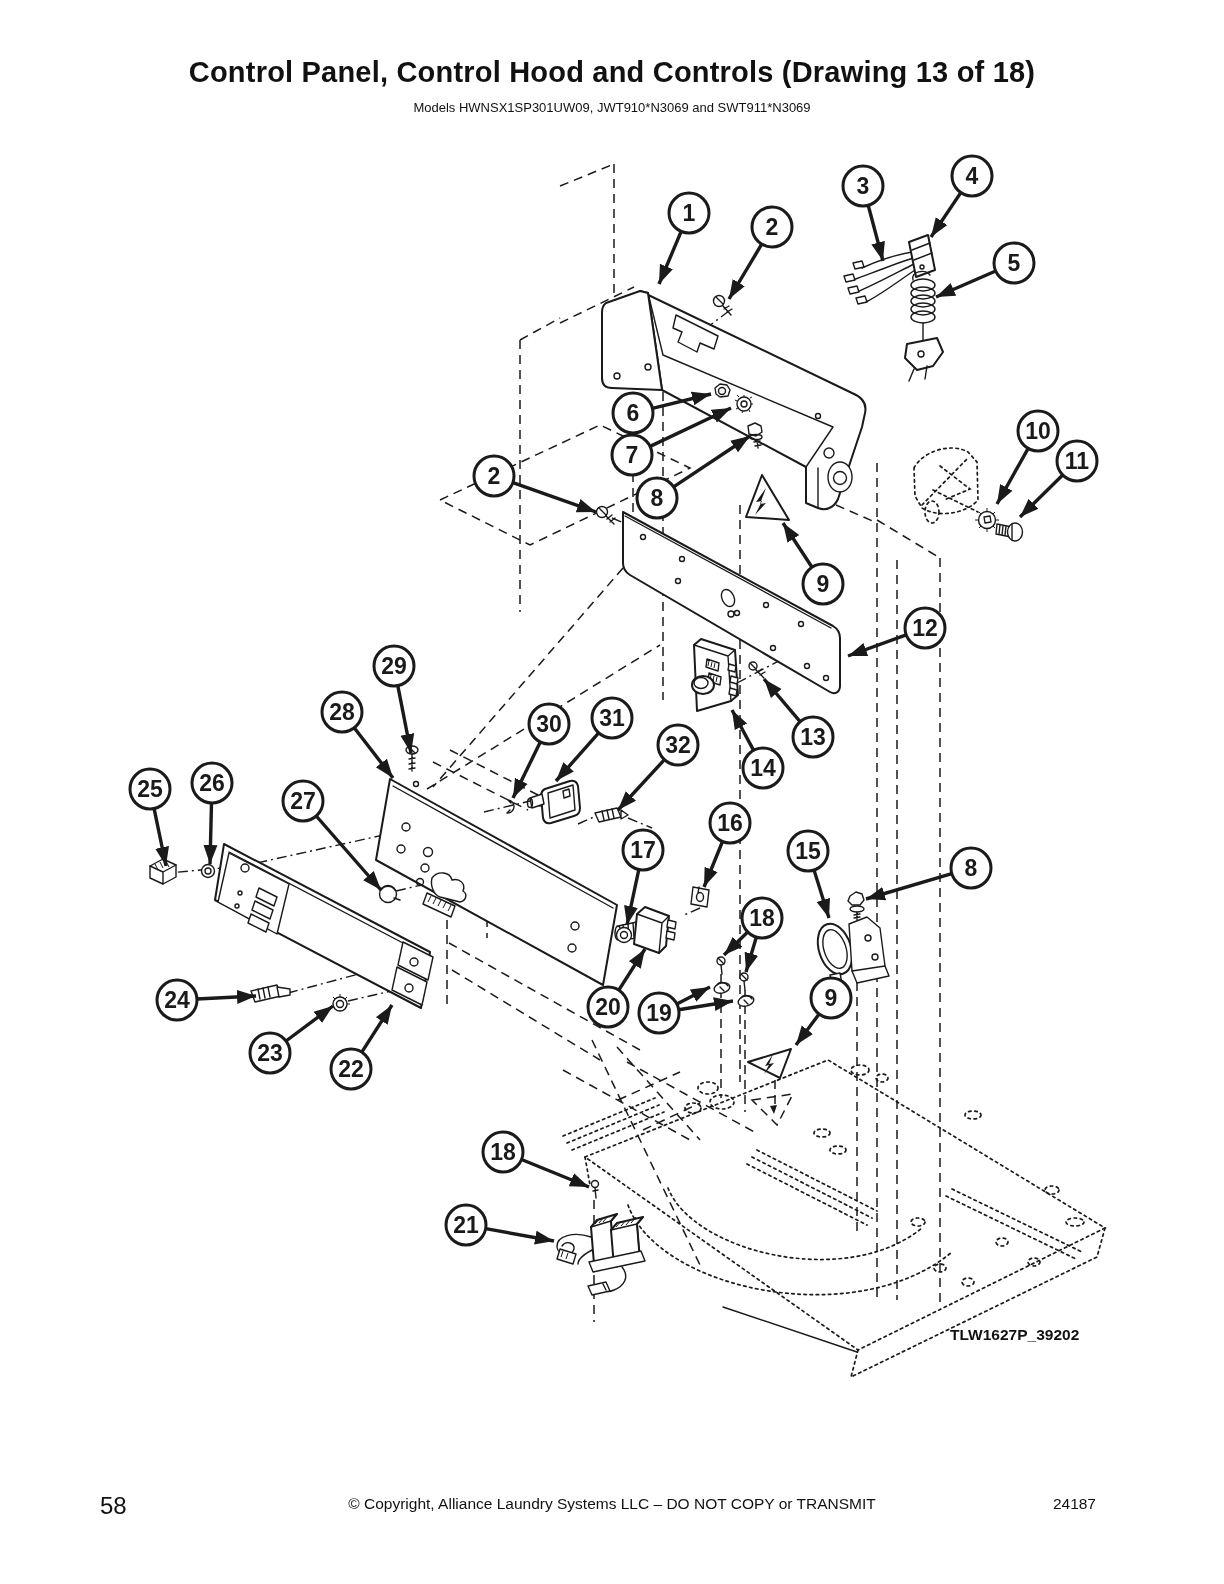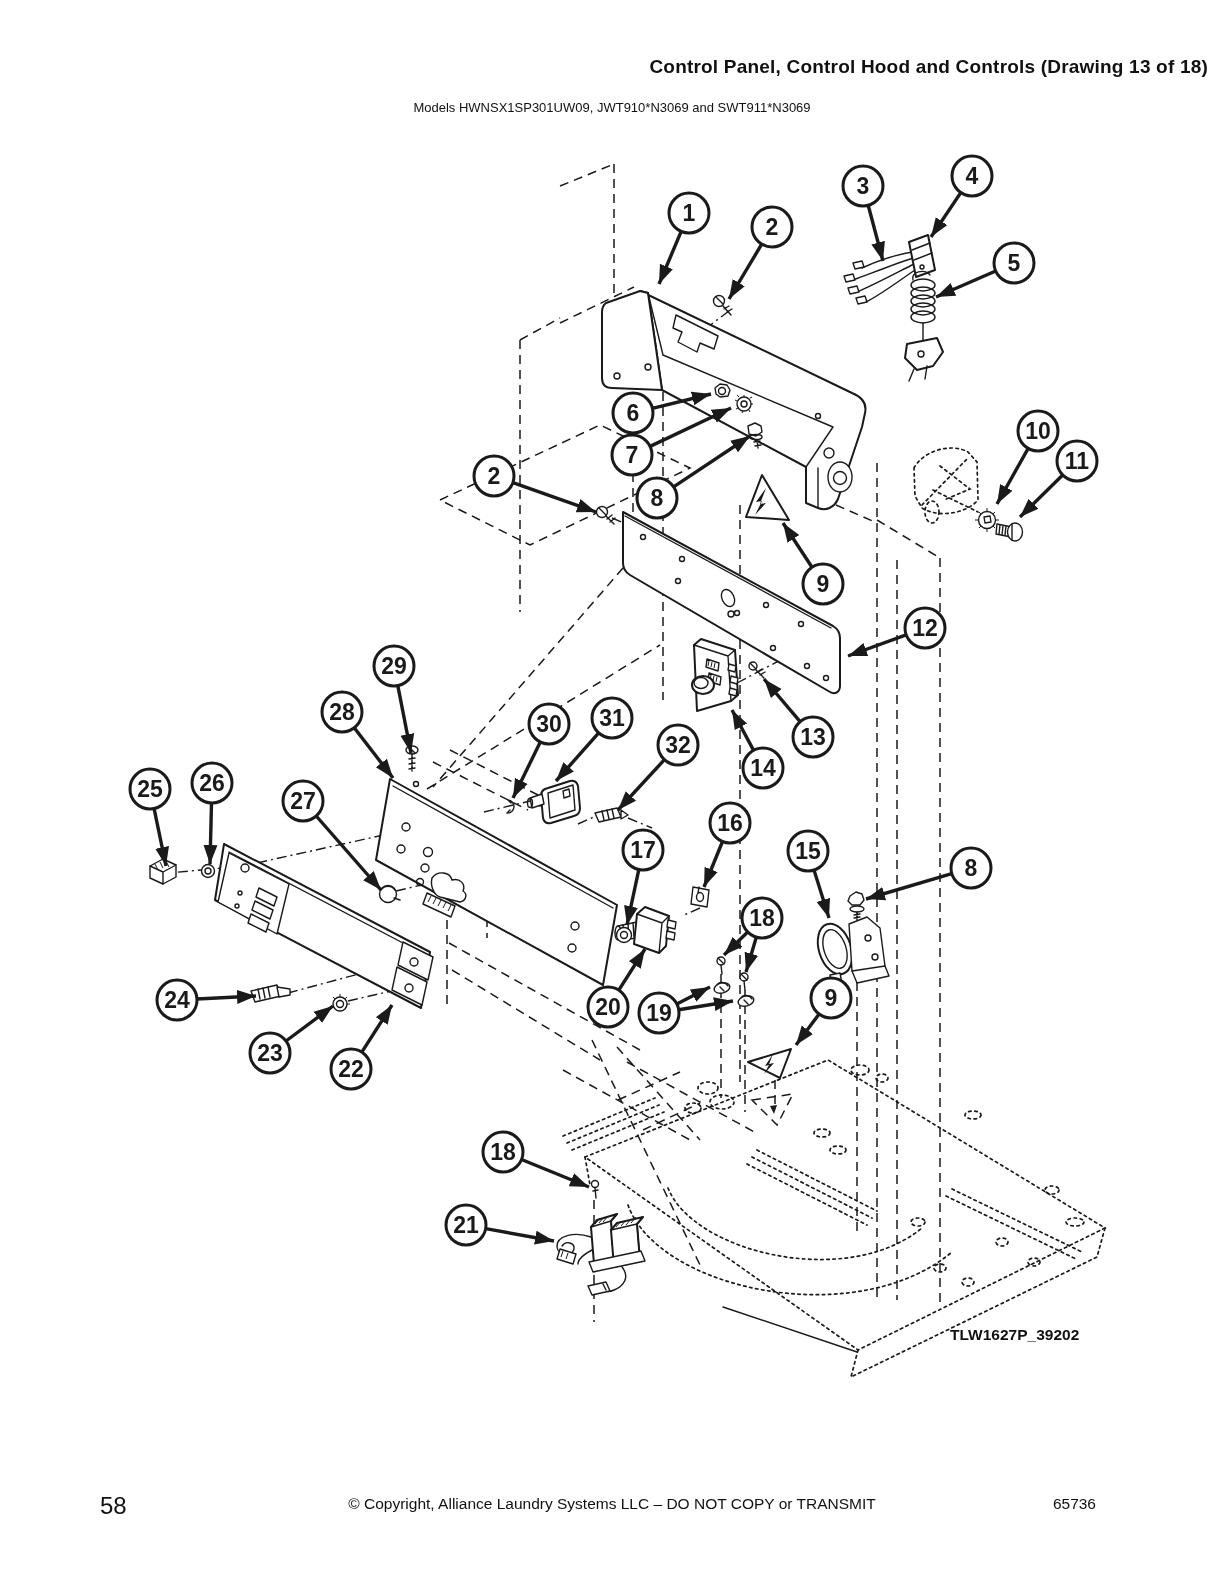--- a/index.html
+++ b/index.html
@@ -1,19 +1,19 @@
 <!DOCTYPE html>
 <html><head>
 <meta charset="utf-8">
 <style>
   html,body{margin:0;padding:0;background:#e8e8e8;}
   .page{position:relative;width:1224px;height:1584px;background:#ffffff;margin:0 auto;
         font-family:"Liberation Sans",sans-serif;color:#111;overflow:hidden;}
-  .title{position:absolute;top:56px;left:0;right:16px;text-align:right;
-         font-size:19px;font-weight:bold;letter-spacing:.2px;}
+  .title{position:absolute;top:56px;left:0;right:0;text-align:center;
+         font-size:29px;font-weight:bold;letter-spacing:.2px;}
   .subtitle{position:absolute;top:100px;left:0;right:0;text-align:center;font-size:13px;}
   .figcode{position:absolute;top:1326px;left:950px;width:260px;font-size:15.5px;font-weight:bold;}
   .footer{position:absolute;top:1492px;left:0;right:0;height:30px;}
   .pagenum{position:absolute;left:100px;top:0;font-size:24px;}
   .copyright{position:absolute;left:0;right:0;top:3px;text-align:center;font-size:15.5px;}
   .docnum{position:absolute;right:128px;top:3px;font-size:15.5px;}
   svg.diagram{position:absolute;left:0;top:0;width:1224px;height:1584px;}
   .ink{stroke:#1a1a1a;fill:none;stroke-width:2;stroke-linecap:round;stroke-linejoin:round;}
   .inkf{stroke:#1a1a1a;fill:#ffffff;stroke-width:2;stroke-linecap:round;stroke-linejoin:round;}
   .thin{stroke-width:1.4;}
@@ -464,15 +464,15 @@
         <circle cx="466" cy="1225" r="20" fill="#ffffff" stroke="#1a1a1a" stroke-width="3"></circle>
         <text x="466" y="1233" text-anchor="middle" fill="#1a1a1a" font-family="&quot;Liberation Sans&quot;, sans-serif" font-size="23" font-weight="bold">21</text>
       </g>
   </svg>
 
   <div class="figcode">TLW1627P_39202</div>
 
   <div class="footer">
     <span class="pagenum">58</span>
     <span class="copyright">© Copyright, Alliance Laundry Systems LLC – DO NOT COPY or TRANSMIT</span>
-    <span class="docnum">65736</span>
+    <span class="docnum">24187</span>
   </div>
 </div>
 
 </body></html>

